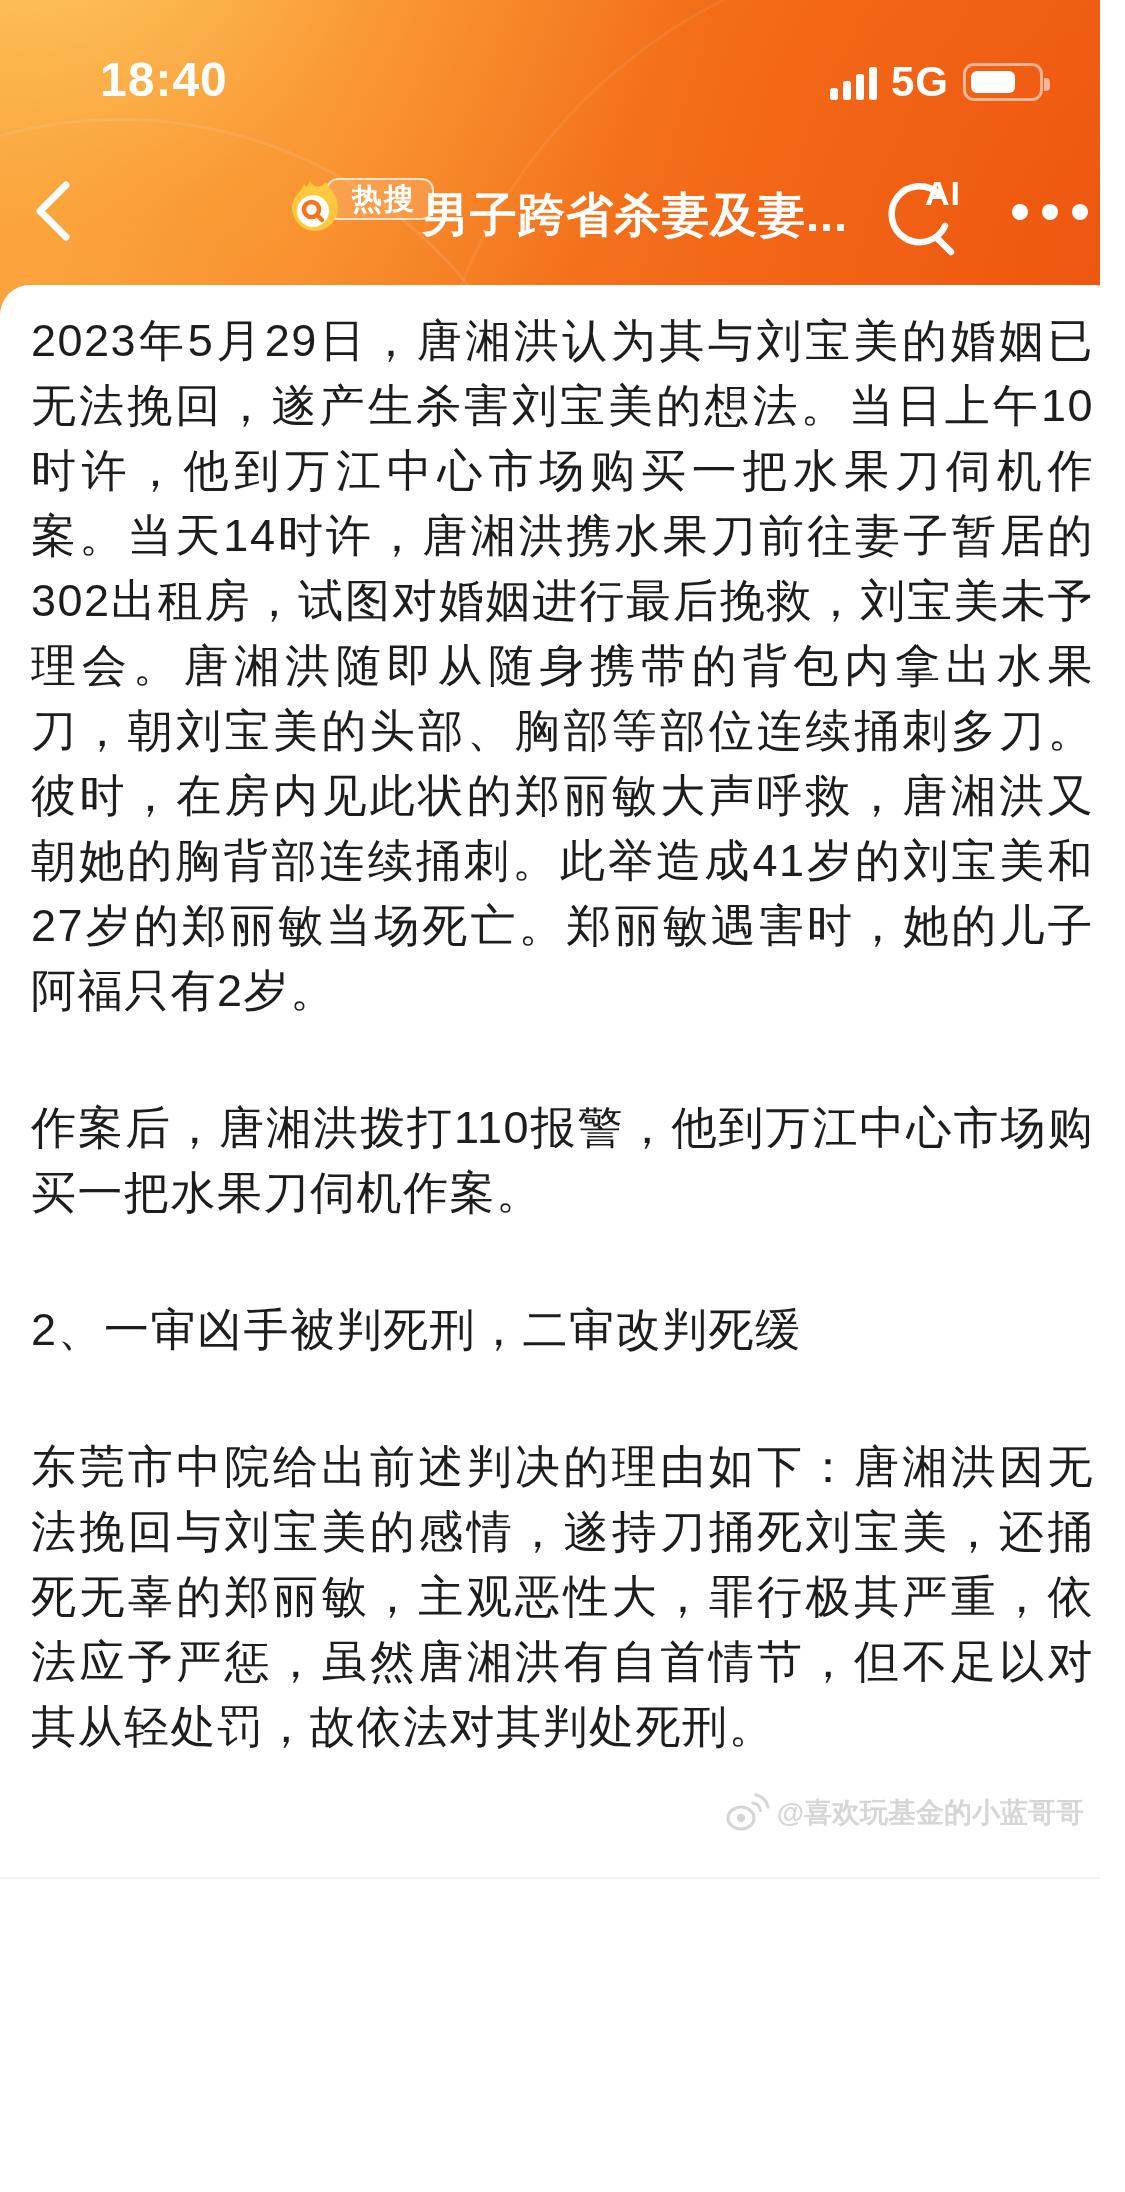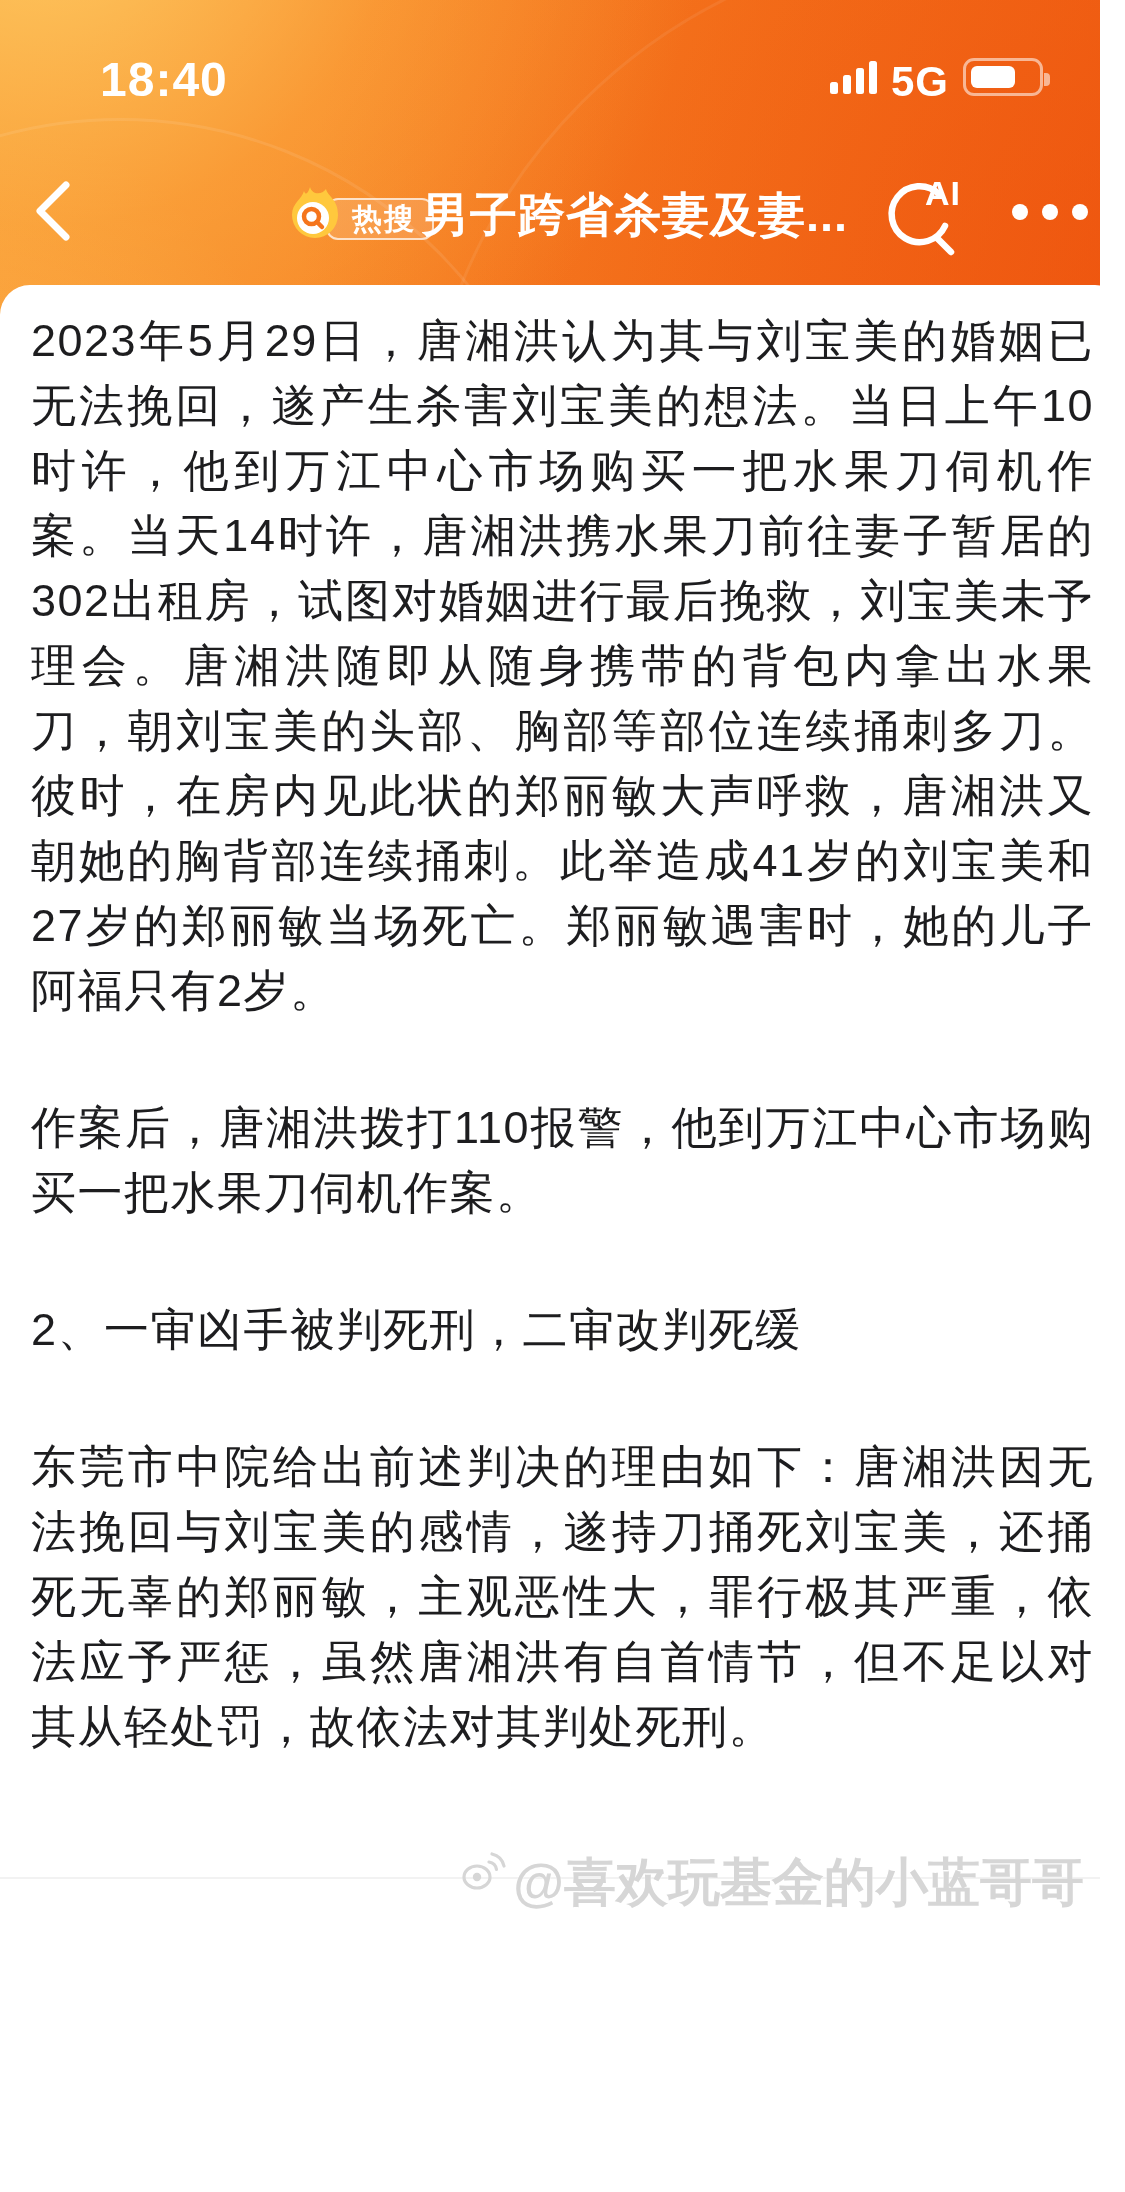--- a/index.html
+++ b/index.html
@@ -16,55 +16,55 @@
   }
 
   
   .arc { position:absolute; border:3px solid rgba(255,255,255,0.09); border-radius:50%; }
   .arc1 { width:900px; height:900px; left:-330px; top:118px; }
   .arc2 { width:1100px; height:1100px; left:420px; top:-60px; border-color:rgba(255,255,255,0.07); }
 
   
   .status-bar { position:absolute; top:52px; left:0; width:100%; height:60px; color:#fff; }
   .status-time { position:absolute; left:100px; top:0; font-size:48px; font-weight:700; letter-spacing:1px; }
-  .status-right { position:absolute; right:57px; top:6px; display:flex; gap:14px; }
+  .status-right { position:absolute; right:57px; top:6px; display:flex; align-items:center; gap:14px; }
   .signal { display:flex; align-items:flex-end; gap:5px; height:36px; }
   .signal i { display:block; width:8px; background:#fff; border-radius:2.5px; }
   .signal i:nth-child(1){height:12px;} .signal i:nth-child(2){height:19px;}
   .signal i:nth-child(3){height:26px;} .signal i:nth-child(4){height:33px;}
   .net-label { font-size:42px; font-weight:600; letter-spacing:1px; }
   .battery { position:relative; width:80px; height:38px; border:3px solid rgba(255,255,255,0.55); border-radius:11px; }
   .battery .fill { position:absolute; left:5px; top:5px; width:44px; height:22px; background:#fff; border-radius:6px; }
   .battery .nub { position:absolute; right:-10px; top:12px; width:6px; height:13px; background:rgba(255,255,255,0.55); border-radius:0 4px 4px 0; }
 
   
   .nav-bar { position:absolute; top:178px; left:0; width:100%; height:70px; }
   .back-btn { position:absolute; left:30px; top:2px; width:46px; height:62px; }
-  .hot-badge { position:absolute; left:288px; top:7px; display:flex; align-items:flex-end; }
+  .hot-badge { position:absolute; left:288px; top:0px; display:flex; }
   .hot-flame { position:relative; z-index:2; margin-right:-14px; margin-bottom:2px; }
   .hot-pill { height:42px; padding:0 16px 0 24px; border:2.5px solid rgba(255,255,255,0.7);
     background:rgba(255,255,255,0.14); border-radius:12px; display:flex; align-items:center; margin-bottom:5px; }
   .hot-pill span { color:#fff; font-size:30px; font-weight:800; letter-spacing:2px; }
   .nav-title { position:absolute; left:422px; top:6px; width:450px; color:#fff; font-size:47px; font-weight:700;
     letter-spacing:1px; white-space:nowrap; overflow:hidden; }
   .ai-btn { position:absolute; left:883px; top:0px; width:84px; height:82px; }
   .ai-btn .ai-label { position:absolute; left:42px; top:-4px; color:#fff; font-size:34px; font-weight:800; letter-spacing:1px; }
   .more-btn { position:absolute; left:1012px; top:26px; display:flex; gap:14px; }
   .more-btn i { width:16px; height:16px; border-radius:50%; background:#fff; }
 
   
   .card { position:absolute; top:285px; left:0; width:1125px; height:1907px;
     background:#ffffff; border-radius:30px 30px 0 0; padding:12px 31px 0 31px; overflow:hidden; }
   .card p { font-size:45px; line-height:65px; letter-spacing:1.5px; color:#1d1d1f;
     text-align:justify; margin:11px 0 72px 0; }
 
   
   .wm-line { position:absolute; left:0; top:1877px; width:100%; height:2px; background:rgba(0,0,0,0.05); }
-  .watermark { position:absolute; right:16px; top:1848px; display:flex; gap:6px;
-    color:#d6d6d6; font-size:52px; font-weight:700; text-shadow:0 0 2px rgba(255,255,255,0.9); }
+  .watermark { position:absolute; right:16px; top:1789px; display:flex; align-items:center; gap:6px;
+    color:#d6d6d6; font-size:28px; font-weight:700; text-shadow:0 0 2px rgba(255,255,255,0.9); }
 </style>
 </head>
 <body>
 
 <div class="screen">
 
   <div class="arc arc1"></div>
   <div class="arc arc2"></div>
 
   <div class="status-bar">

